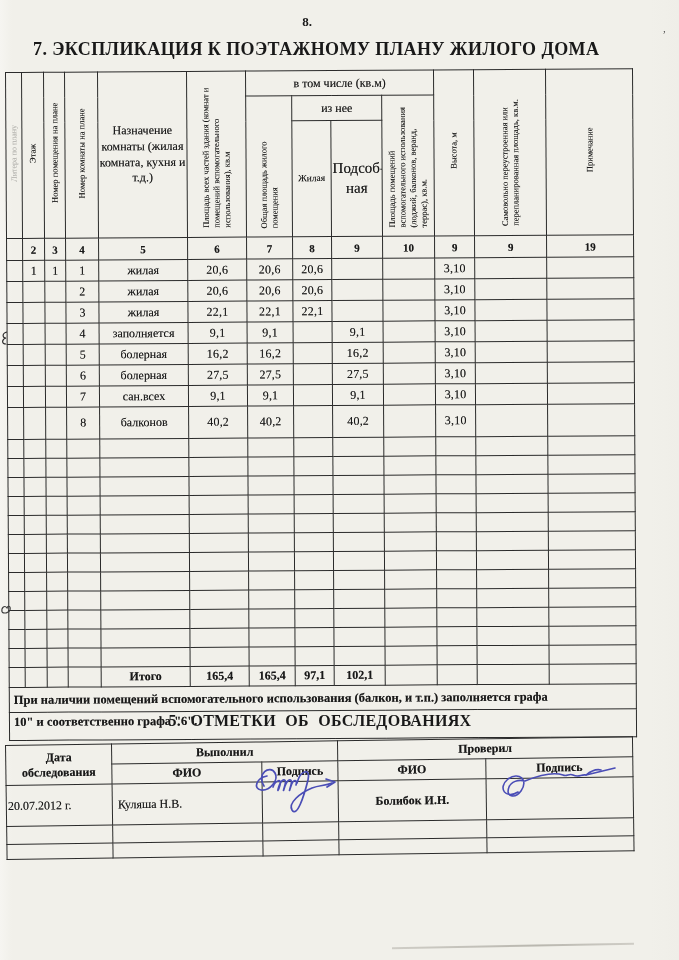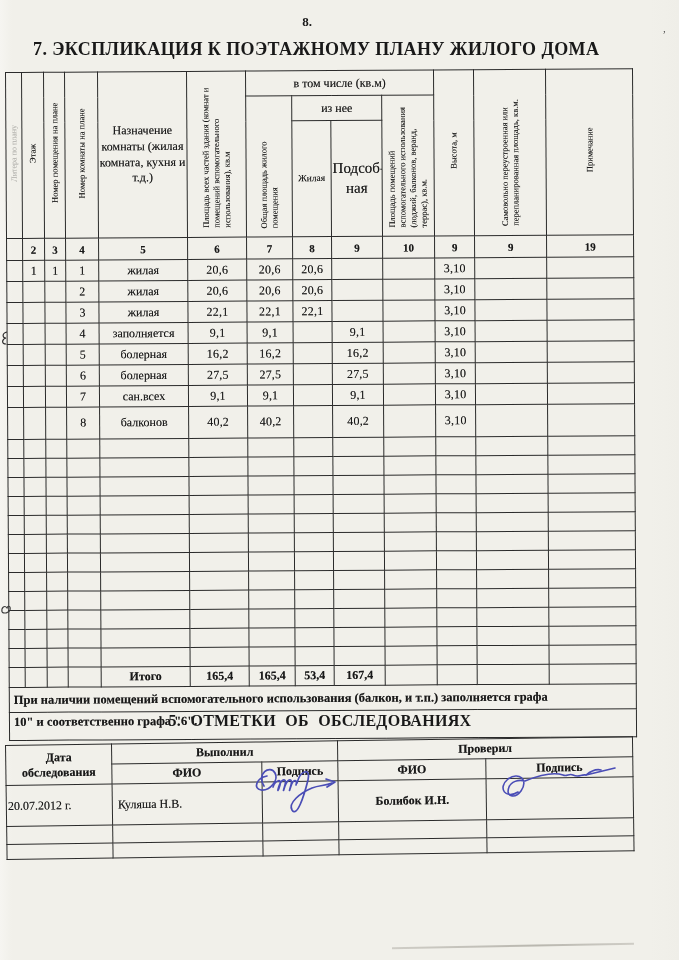--- a/index.html
+++ b/index.html
@@ -423,22 +423,22 @@
         </tr>
 
 <tr class="trow">
   <td></td>
           <td></td>
           <td></td>
           <td></td>
   <td>Итого</td>
   <td>165,4</td>
   <td>165,4</td>
-  <td>53,4</td>
-  <td>167,4</td>
+  <td>97,1</td>
+  <td>102,1</td>
   <td></td>
           <td></td>
           <td></td>
           <td></td>
 </tr>
 <tr class="note-row">
   <td colspan="13">При наличии помещений вспомогательного использования (балкон, и т.п.) заполняется  графа</td>
 </tr>
 <tr class="note-row">
   <td colspan="13" style="height:23px;vertical-align:top">10" и соответственно графа "6".</td>

